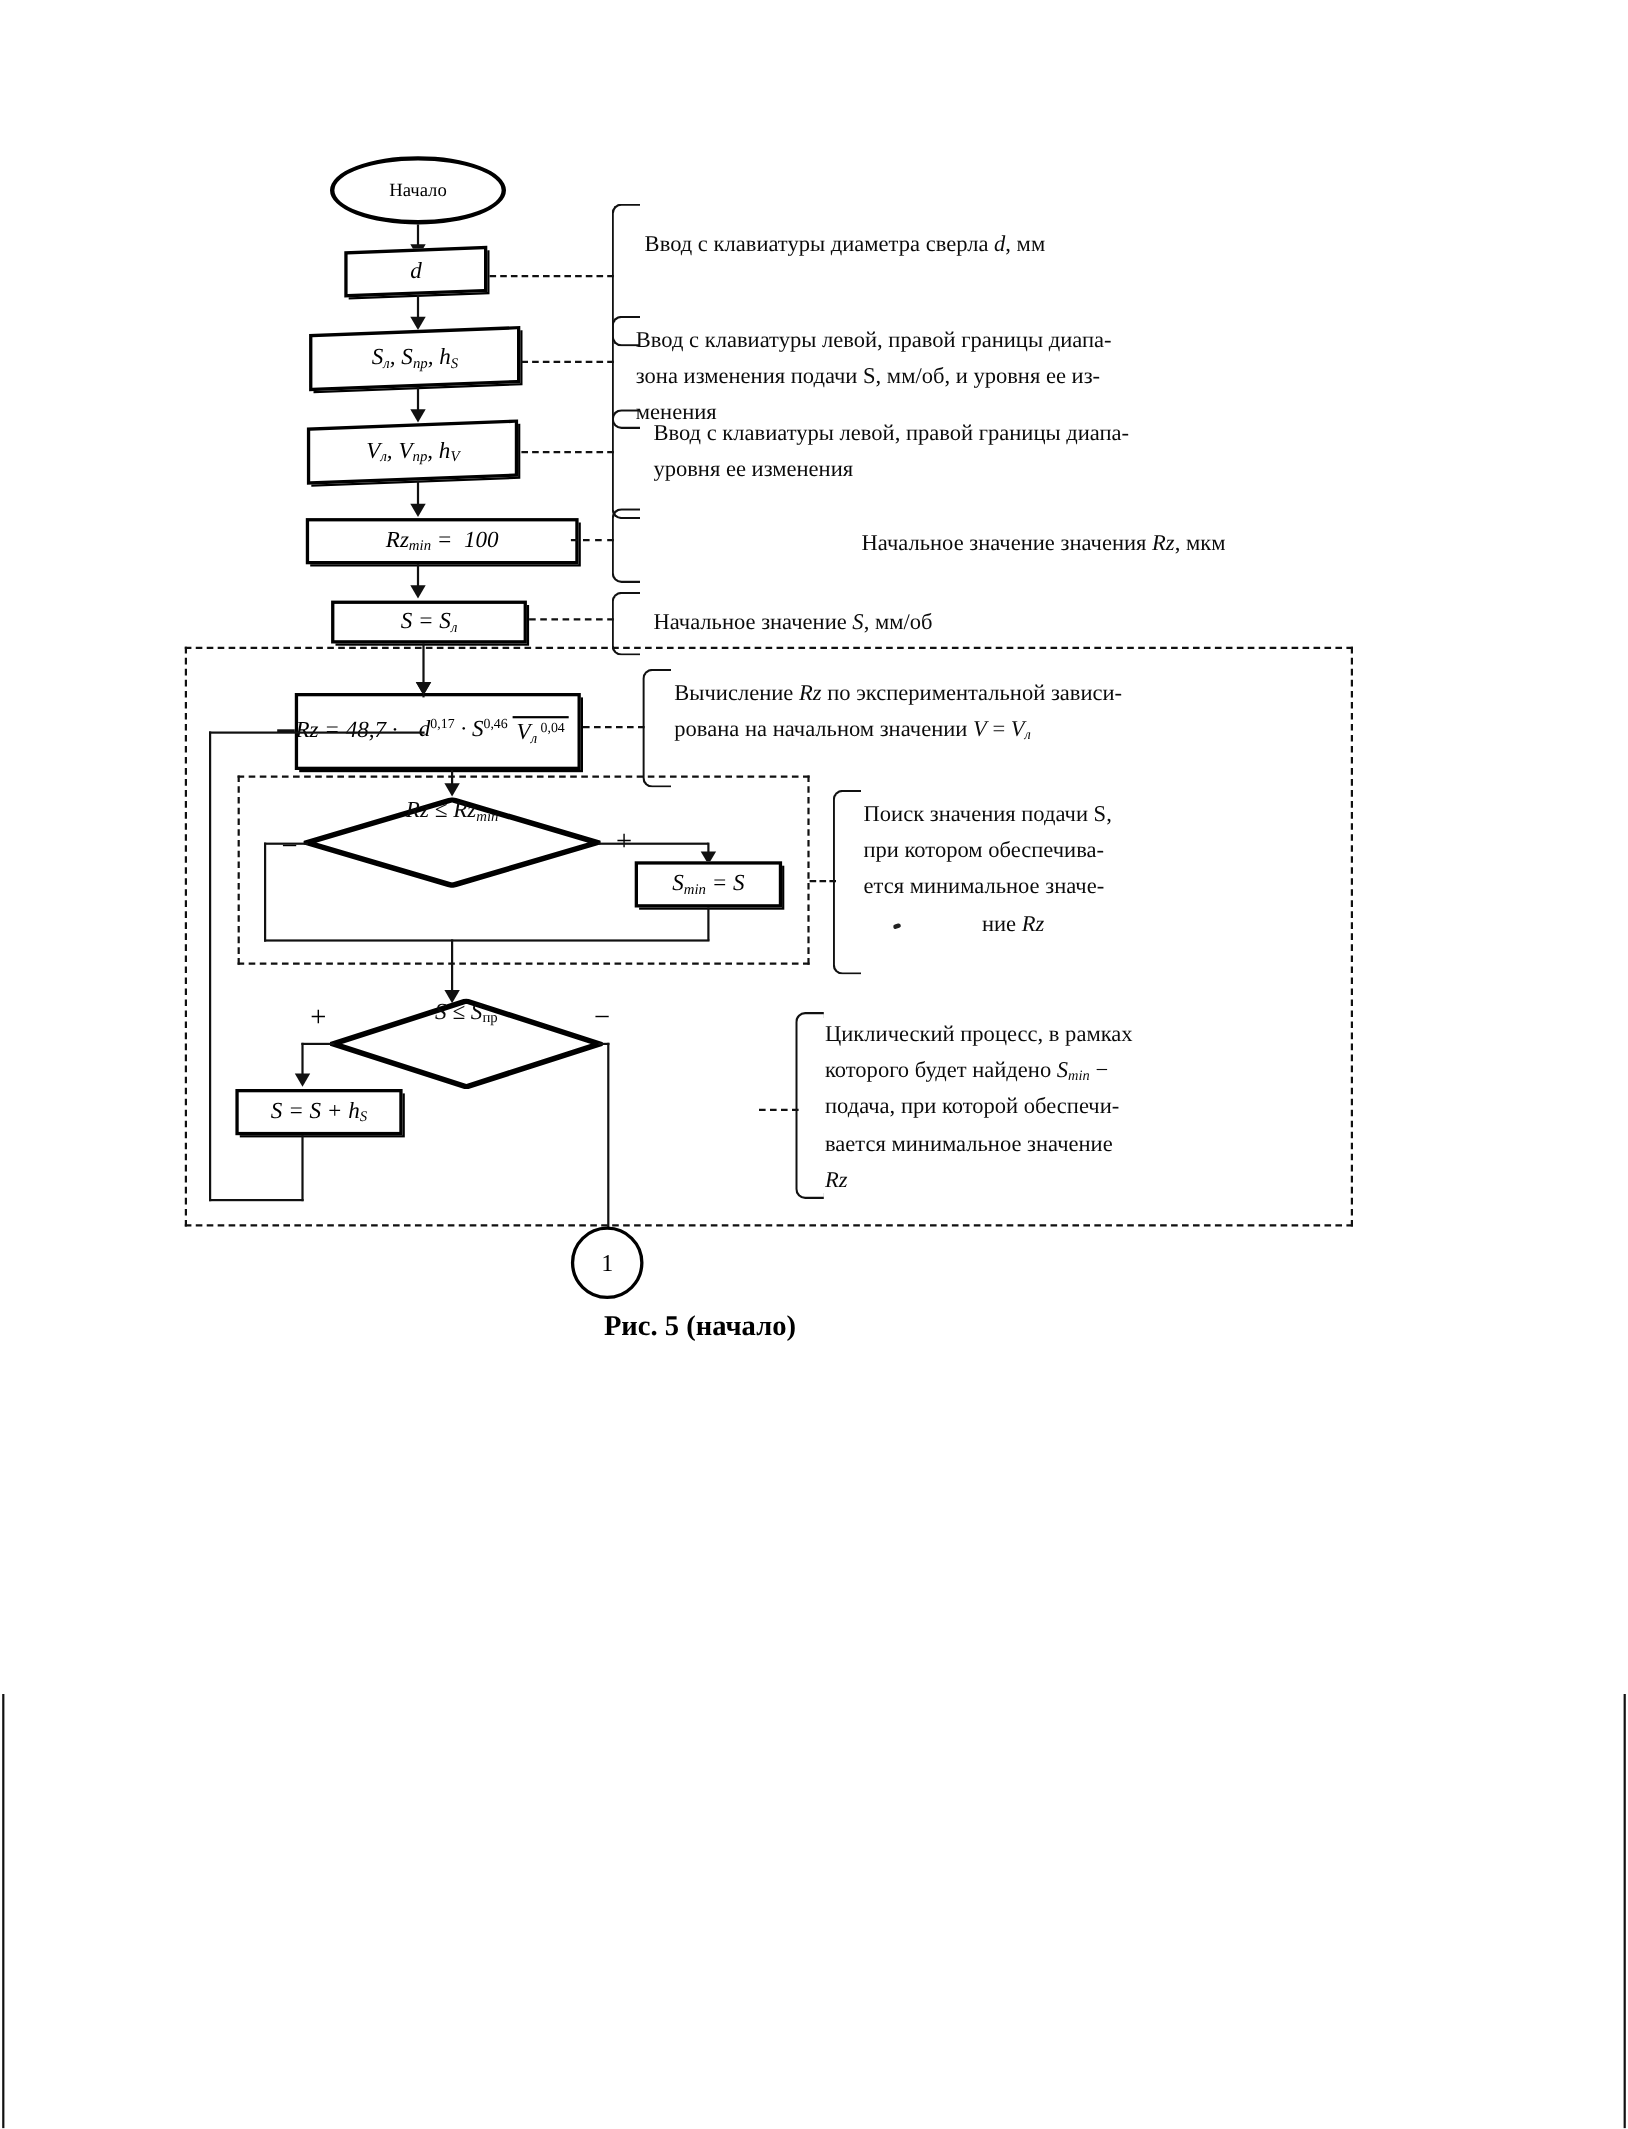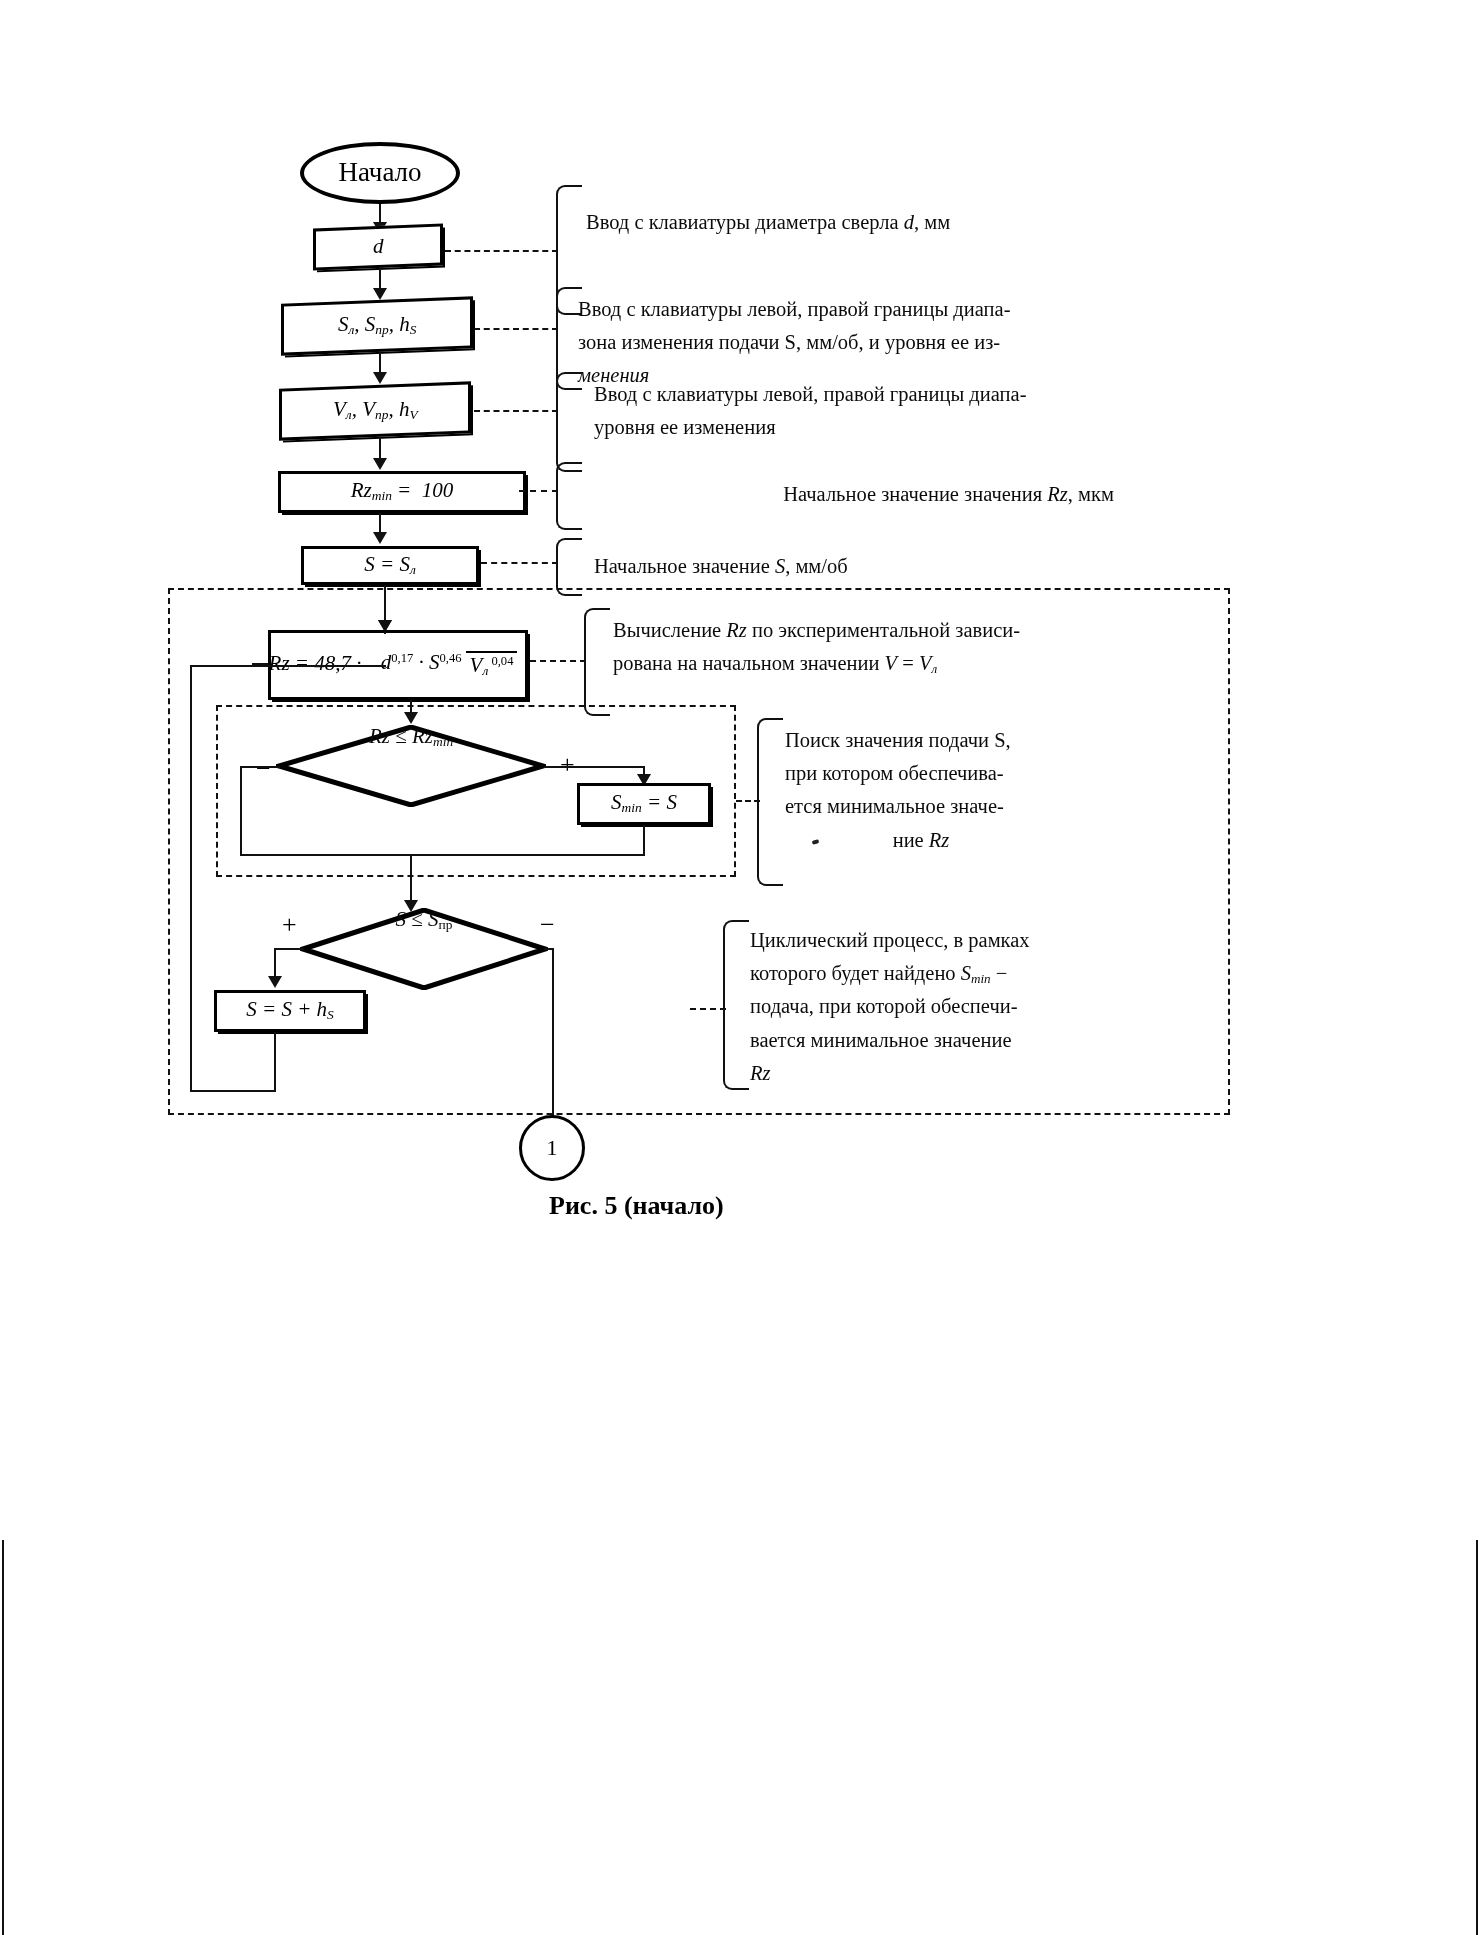--- a/index.html
+++ b/index.html
@@ -183,21 +183,21 @@
 <div id="page">
 
   <div class="page-rule" style="left:2px; top:1540px; height:395px;"></div>
   <div class="page-rule" style="left:1476px; top:1540px; height:395px;"></div>
 
   <div class="dash-box" style="left:168px; top:588px; width:1062px; height:527px;"></div>
 
   <div class="dash-box" style="left:216px; top:705px; width:520px; height:172px;"></div>
 
   <div class="node oval" style="left:300px; top:142px; width:160px; height:62px;">
-    <span class="math roman" style="font-style:normal;font-size:27px;">Начало</span>
+    <span class="math roman" style="font-style:normal;font-size:17px;">Начало</span>
   </div>
 
   <div class="ln v" style="left:379px; top:204px; height:24px;"></div>
   <div class="arrow-down" style="left:373px; top:222px;"></div>
 
   <div class="node io io-skew" style="left:313px; top:226px; width:130px; height:42px;">
     <span class="math io-label">d</span>
   </div>
 
   <div class="ln v" style="left:379px; top:268px; height:26px;"></div>
@@ -327,21 +327,21 @@
   <div class="brace" style="left:556px; top:185px; height:130px;"></div>
   <div class="anno nojust" style="left:586px; top:206px; width:520px;">
     Ввод с клавиатуры диаметра сверла <i>d</i>, мм
   </div>
 
   <div class="dash" style="left:474px; top:328px; width:84px;"></div>
   <div class="brace" style="left:556px; top:287px; height:103px;"></div>
   <div class="anno" style="left:578px; top:293px; width:458px;">
     <div>Ввод с клавиатуры левой, правой границы диапа-</div>
     <div>зона изменения подачи S, мм/об, и уровня ее из-</div>
-    <div class="nojust" style="text-align:left;font-style:italic;">менения</div>
+    <div class="nojust" style="text-align:left;">менения</div>
   </div>
 
   <div class="dash" style="left:474px; top:410px; width:84px;"></div>
   <div class="brace" style="left:556px; top:372px; height:100px;"></div>
   <div class="anno" style="left:594px; top:378px; width:455px;">
     <div>Ввод с клавиатуры левой, правой границы диапа-</div>
     <div class="nojust" style="text-align:left;">уровня ее изменения</div>
   </div>
 
   <div class="dash" style="left:519px; top:490px; width:39px;"></div>

